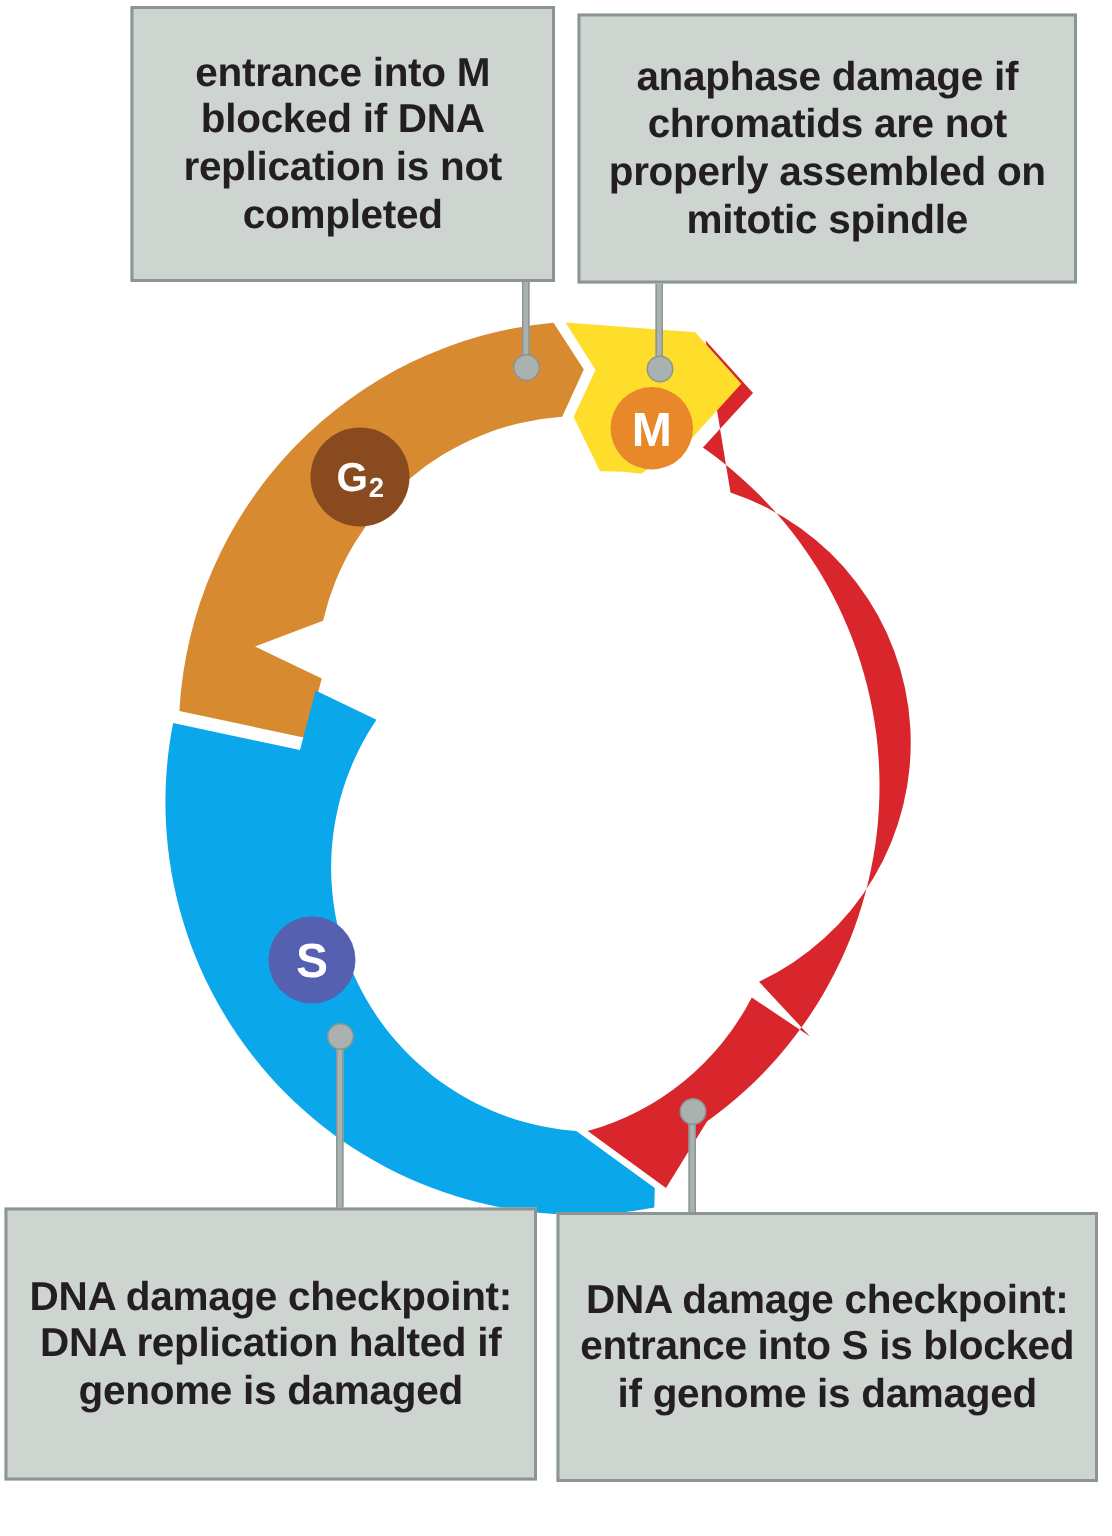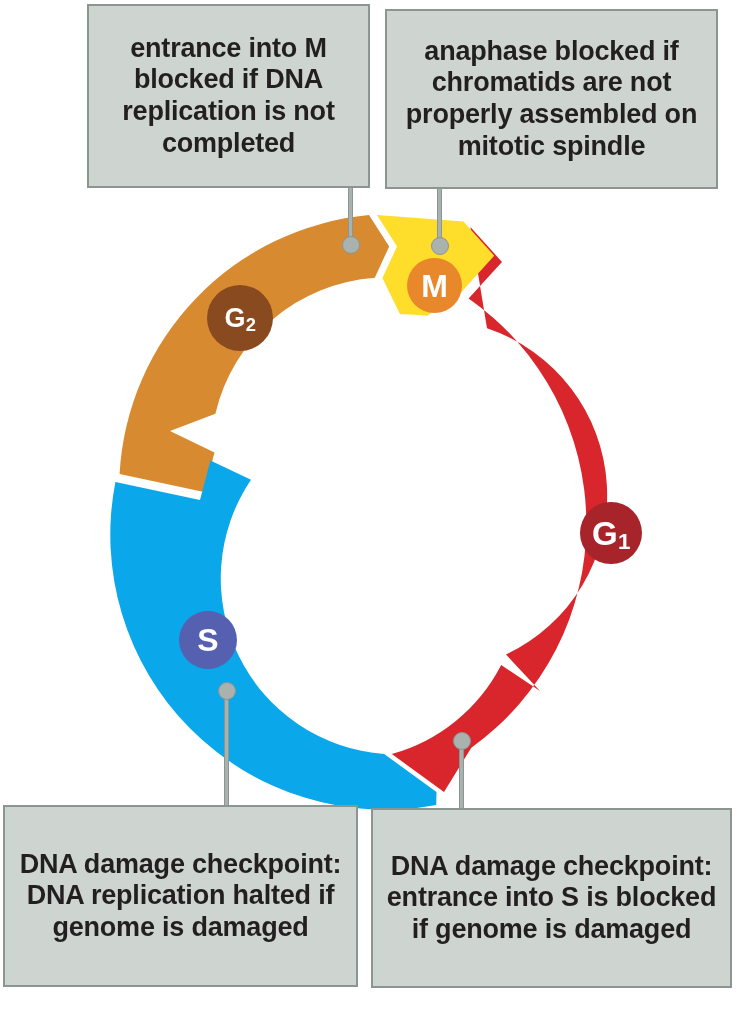--- a/index.html
+++ b/index.html
@@ -169,23 +169,20 @@
              L 436.2 805.0
              A 275 275 0 0 1 115.4 482.0 Z"></path>
   </svg>
 
   <div class="phase-label" id="label-g2" style="background: rgb(138, 74, 31); color: rgb(255, 255, 255);">
     <span>G<sub>2</sub></span>
   </div>
   <div class="phase-label" id="label-m" style="background: rgb(232, 136, 43); color: rgb(255, 255, 255);">
     <span>M</span>
   </div>
-  <div class="phase-label" id="label-g1" style="background: rgb(166, 36, 42); color: rgb(255, 255, 255);">
-    <span>G<sub>1</sub></span>
-  </div>
   <div class="phase-label" id="label-s" style="background: rgb(85, 96, 177); color: rgb(255, 255, 255);">
     <span>S</span>
   </div>
 
   <div class="pin" id="pin-g2">
     <div class="stem"></div>
     <div class="ball"></div>
   </div>
   <div class="pin" id="pin-m">
     <div class="stem"></div>
@@ -198,21 +195,21 @@
   <div class="pin" id="pin-g1">
     <div class="stem"></div>
     <div class="ball"></div>
   </div>
 
   <div class="callout" id="box-top-left" style="background: rgb(206, 213, 209); border-color: rgb(139, 149, 145); color: rgb(35, 31, 32);">
     <span>entrance into M blocked if DNA replication is not completed</span>
   </div>
 
   <div class="callout" id="box-top-right" style="background: rgb(206, 213, 209); border-color: rgb(139, 149, 145); color: rgb(35, 31, 32);">
-    <span>anaphase blocked if chromatids are not properly assembled on mitotic spindle</span>
+    <span>anaphase damage if chromatids are not properly assembled on mitotic spindle</span>
   </div>
 
   <div class="callout" id="box-bottom-left" style="background: rgb(206, 213, 209); border-color: rgb(139, 149, 145); color: rgb(35, 31, 32);">
     <span>DNA damage checkpoint: DNA replication halted if genome is damaged</span>
   </div>
 
   <div class="callout" id="box-bottom-right" style="background: rgb(206, 213, 209); border-color: rgb(139, 149, 145); color: rgb(35, 31, 32);">
     <span>DNA damage checkpoint: entrance into S is blocked if genome is damaged</span>
   </div>
 

